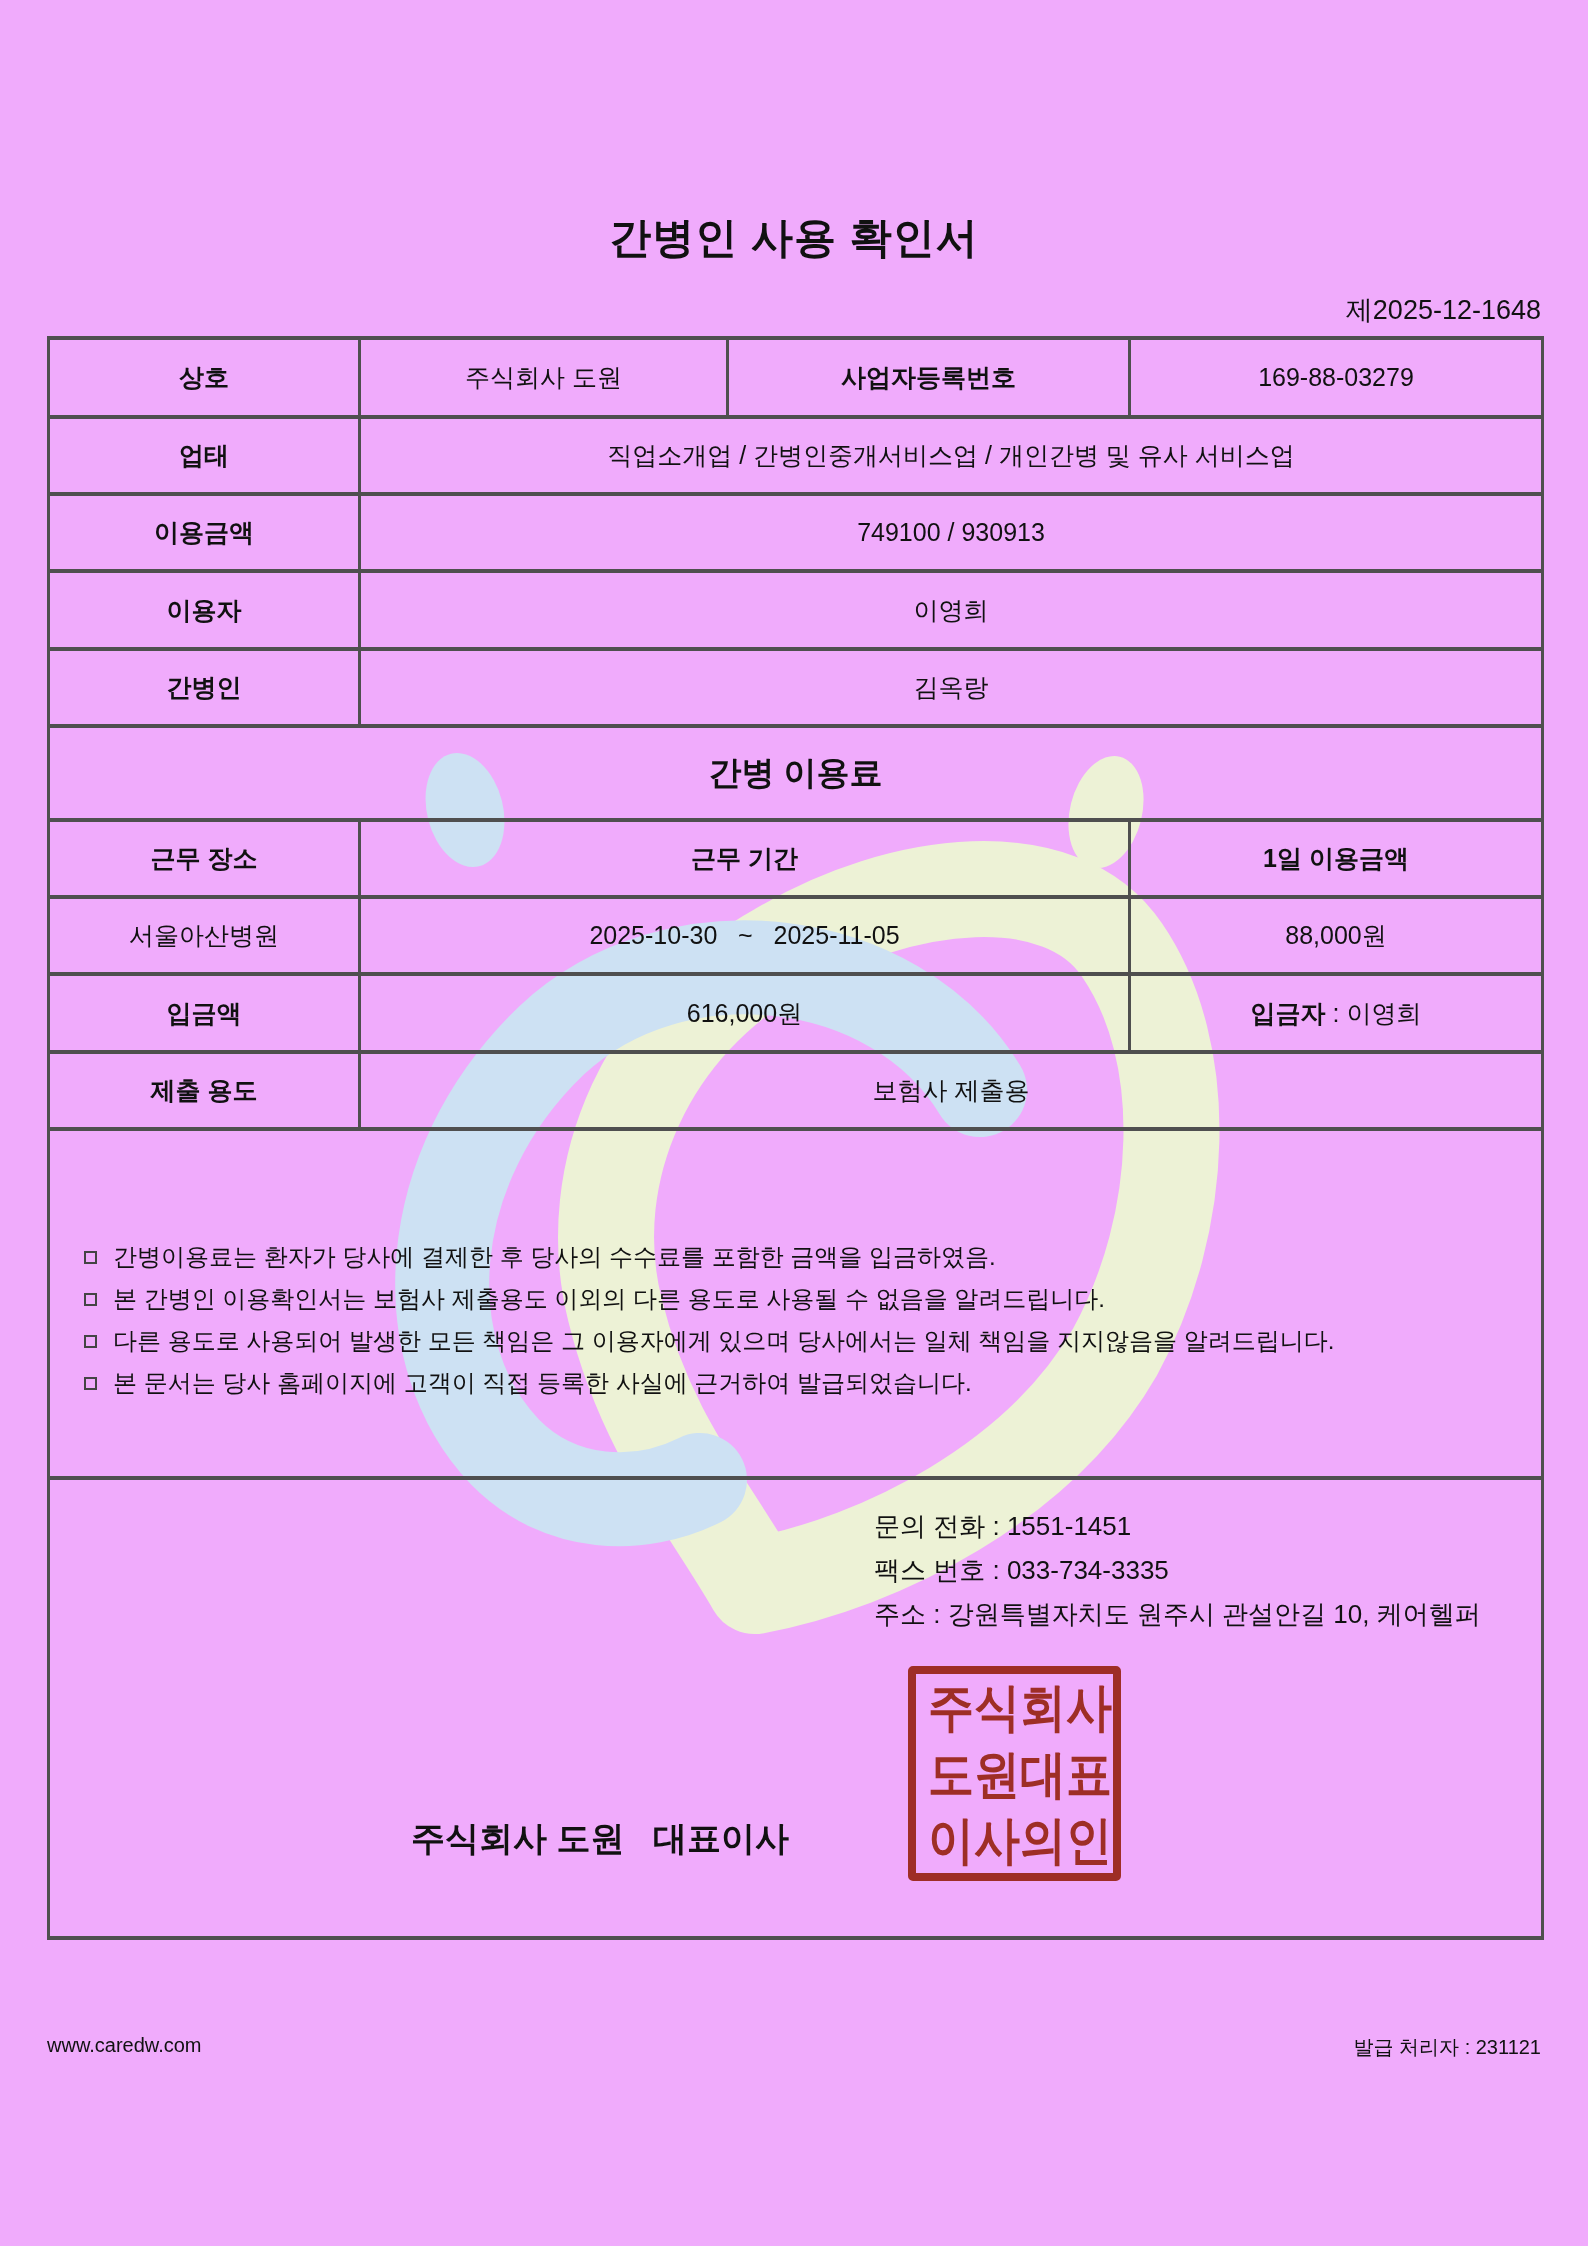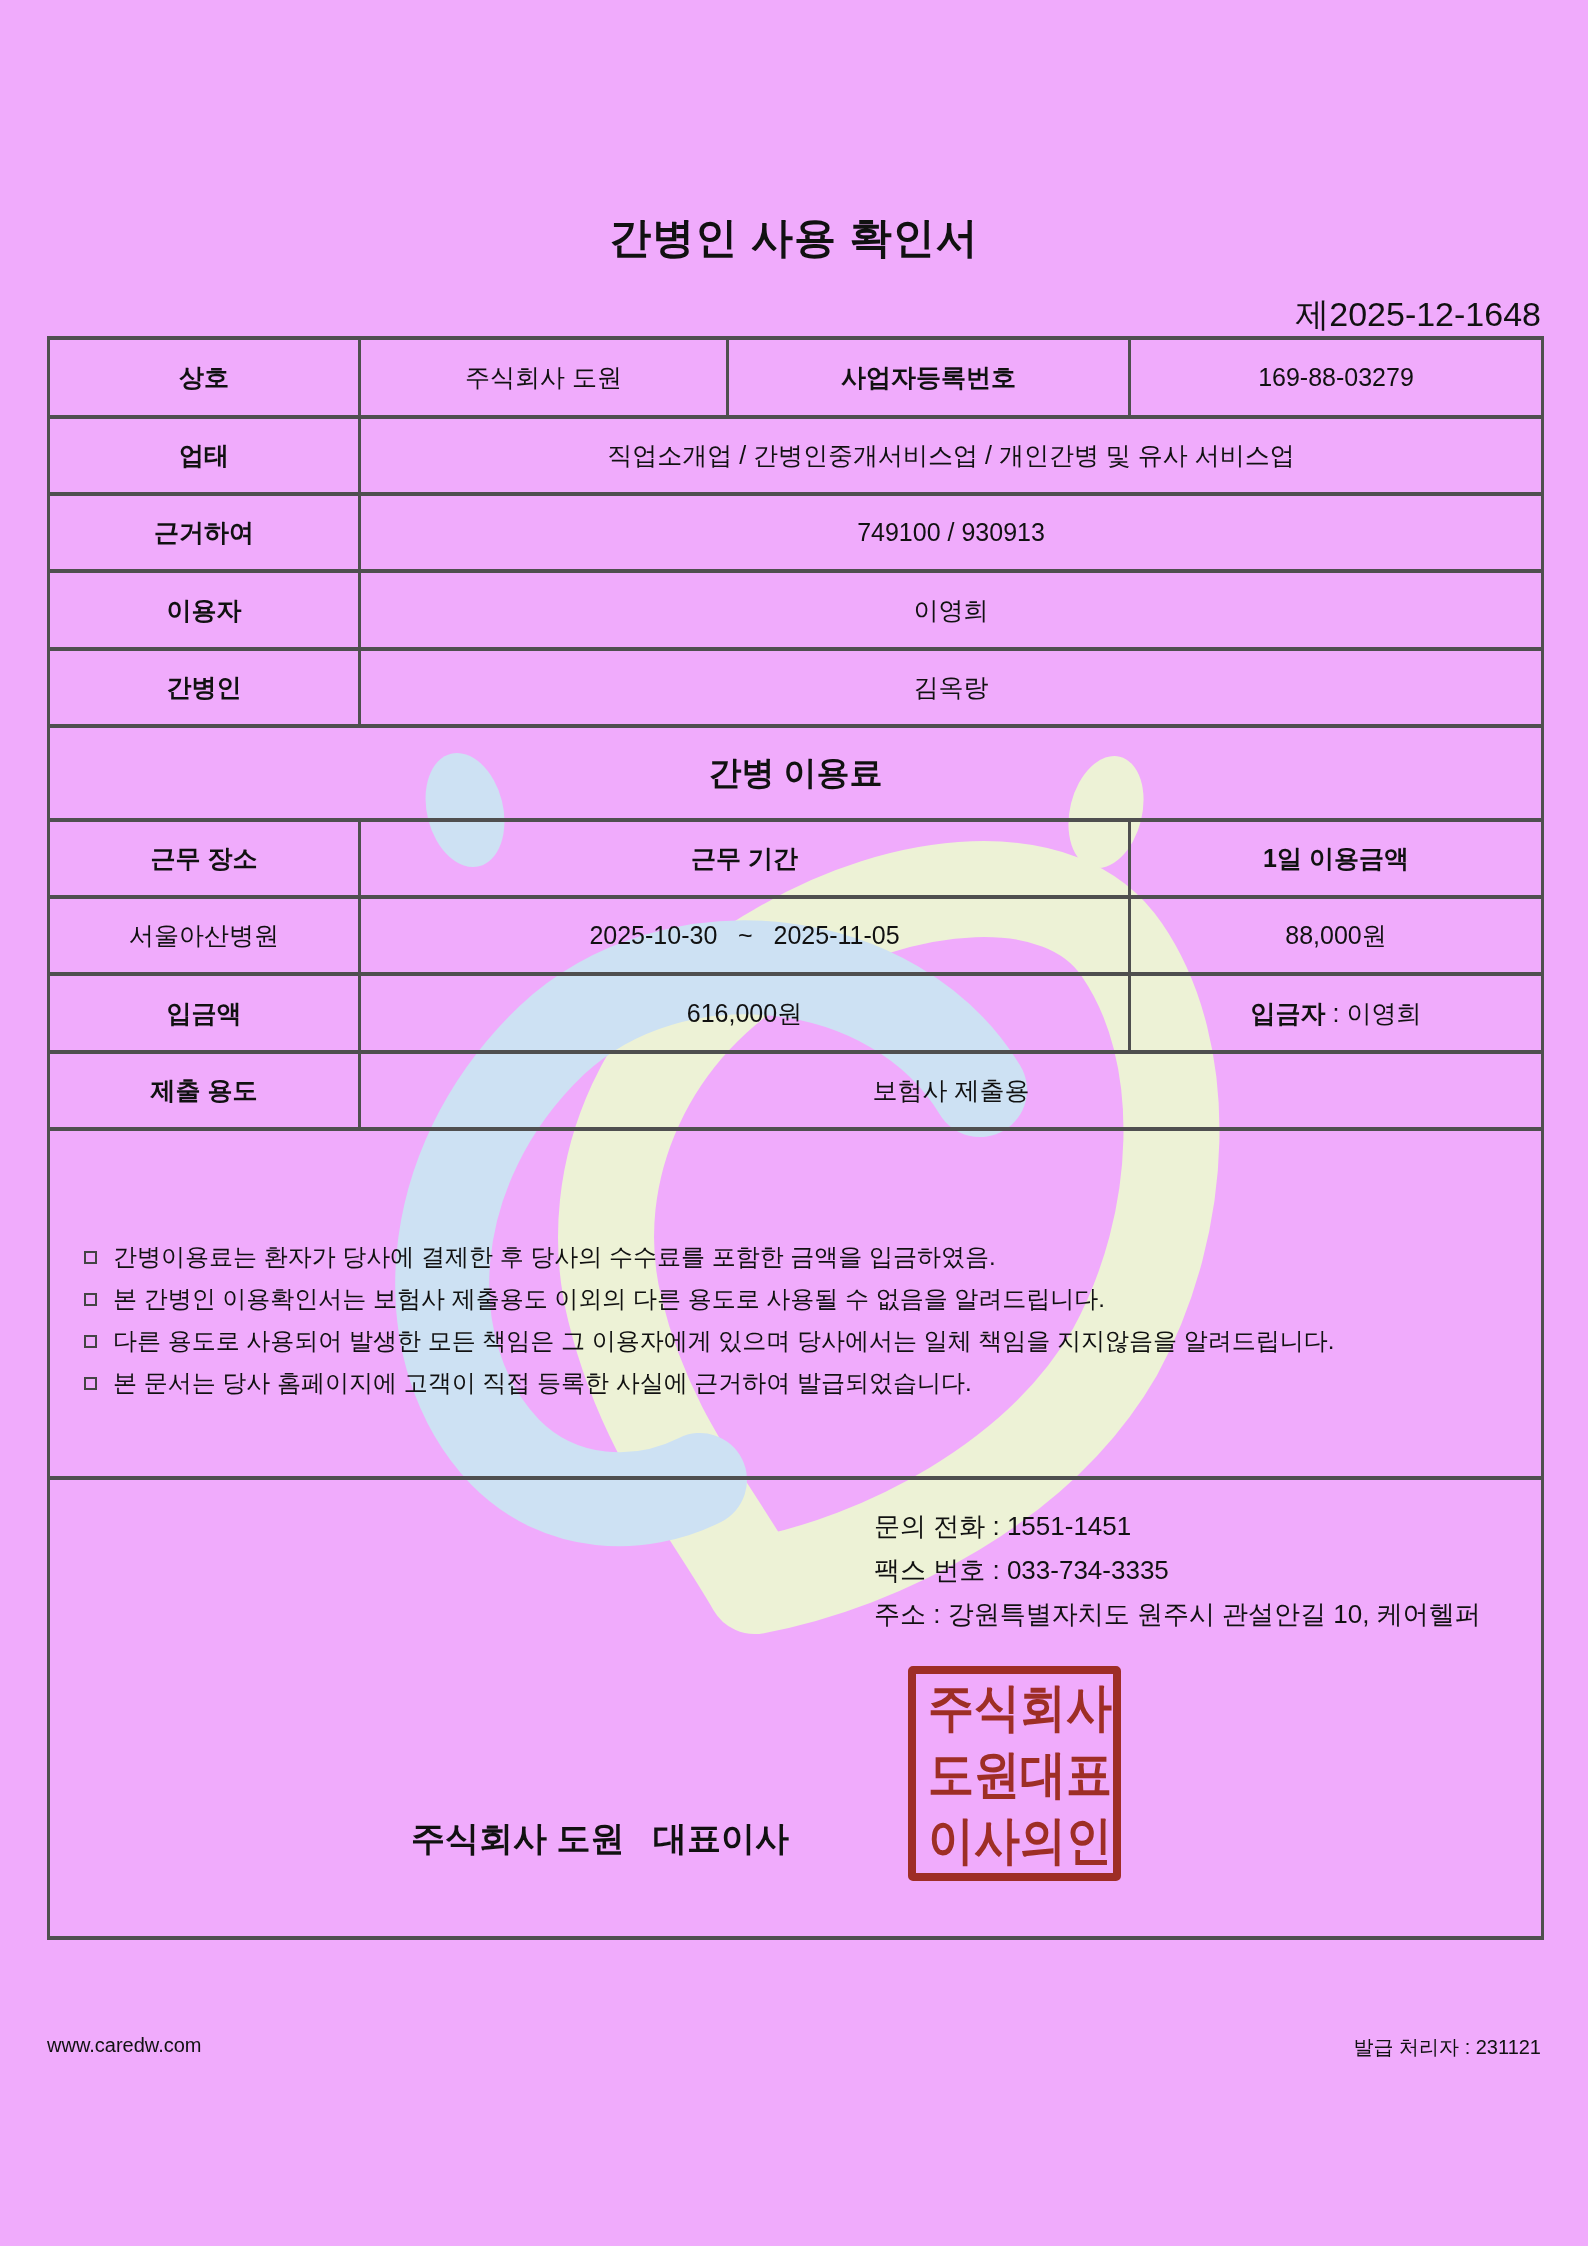--- a/index.html
+++ b/index.html
@@ -9,21 +9,21 @@
     font-family:"Liberation Sans", sans-serif;color:#111;
   }
   
   .watermark{position:absolute;left:0;top:0;width:1588px;height:2246px;z-index:0;pointer-events:none;}
   
   .title{
     position:absolute;top:210px;left:0;width:100%;text-align:center;
     font-size:42px;font-weight:bold;letter-spacing:1px;z-index:2;
   }
   .doc-number{
-    position:absolute;top:292px;right:47px;font-size:34px;z-index:2;
+    position:absolute;top:292px;right:47px;font-size:27px;z-index:2;
   }
   
   table.doc-table{
     position:absolute;left:47px;top:336px;width:1494px;z-index:2;
     border-collapse:collapse;table-layout:fixed;background:transparent;
   }
   .doc-table td{
     border:3px solid #4f4f4f;border-top-width:4px;border-bottom-width:4px;
     text-align:center;vertical-align:middle;font-size:25px;padding:0;
   }
@@ -99,21 +99,21 @@
       <td class="lbl">상호</td>
       <td>주식회사 도원</td>
       <td class="lbl">사업자등록번호</td>
       <td>169-88-03279</td>
     </tr>
     <tr style="height:77px">
       <td class="lbl">업태</td>
       <td colspan="3">직업소개업 / 간병인중개서비스업 / 개인간병 및 유사 서비스업</td>
     </tr>
     <tr style="height:77px">
-      <td class="lbl">근거하여</td>
+      <td class="lbl">이용금액</td>
       <td colspan="3">749100 / 930913</td>
     </tr>
     <tr style="height:78px">
       <td class="lbl">이용자</td>
       <td colspan="3">이영희</td>
     </tr>
     <tr style="height:77px">
       <td class="lbl">간병인</td>
       <td colspan="3">김옥랑</td>
     </tr>

